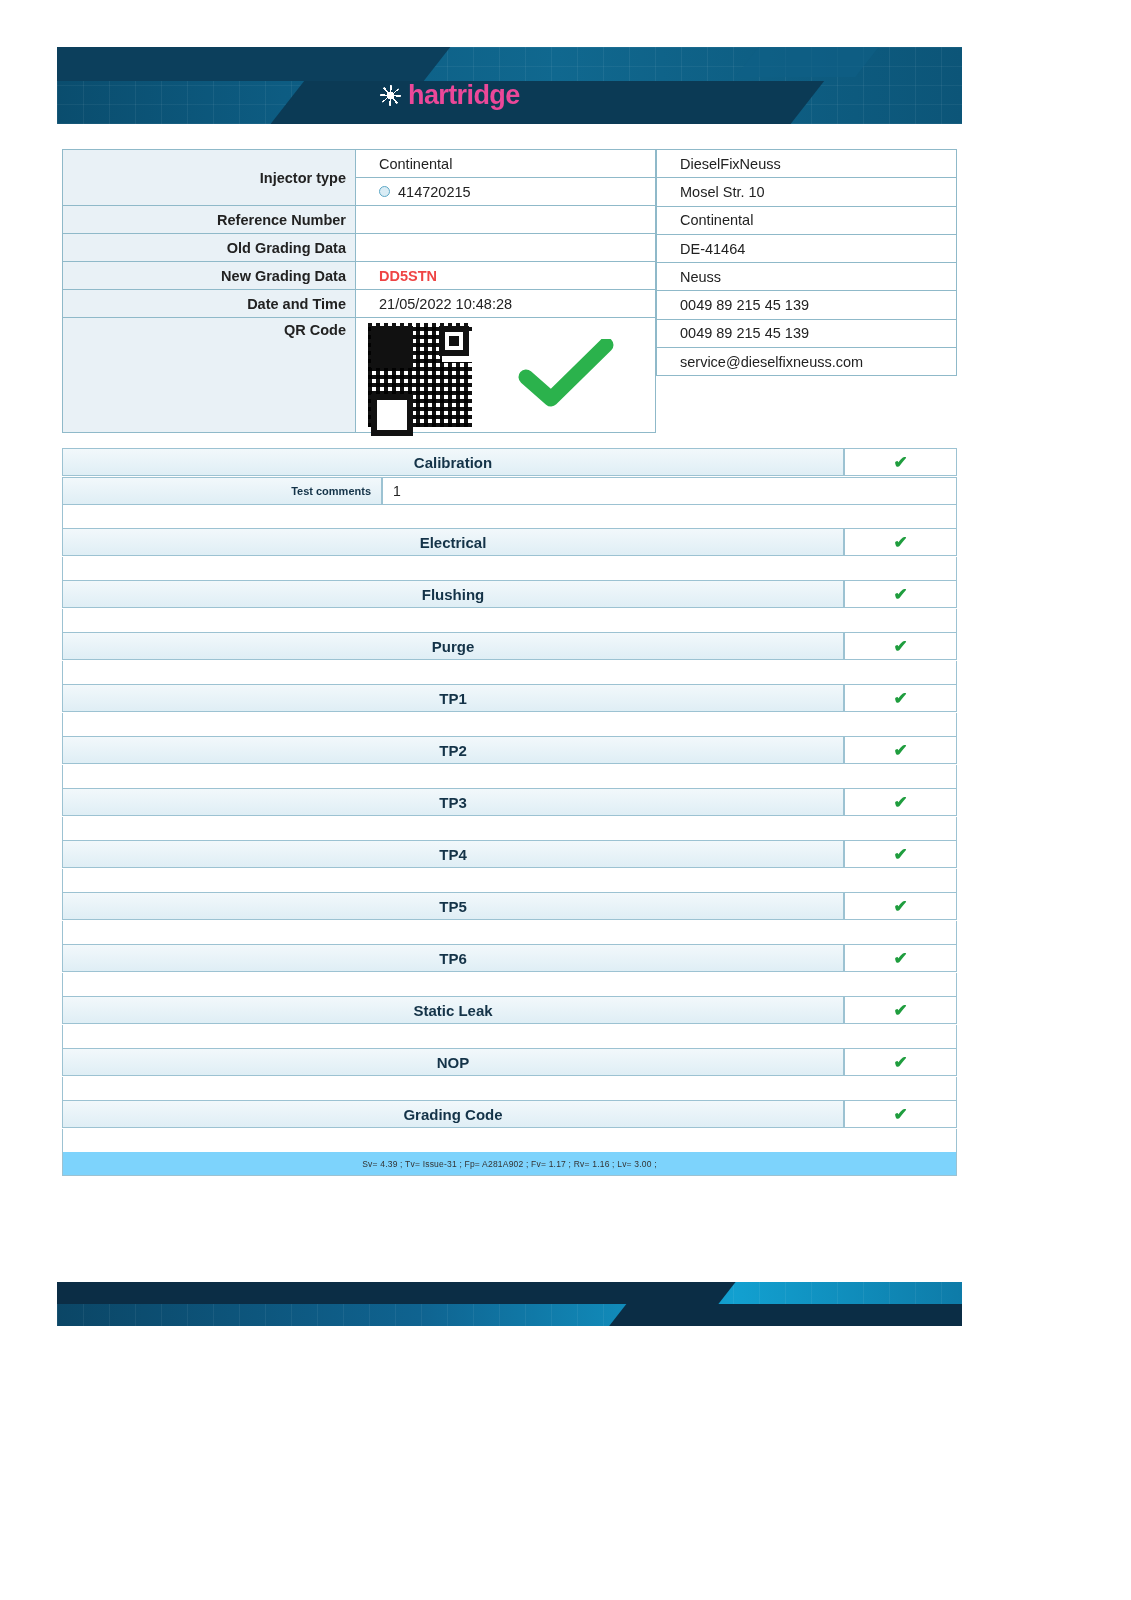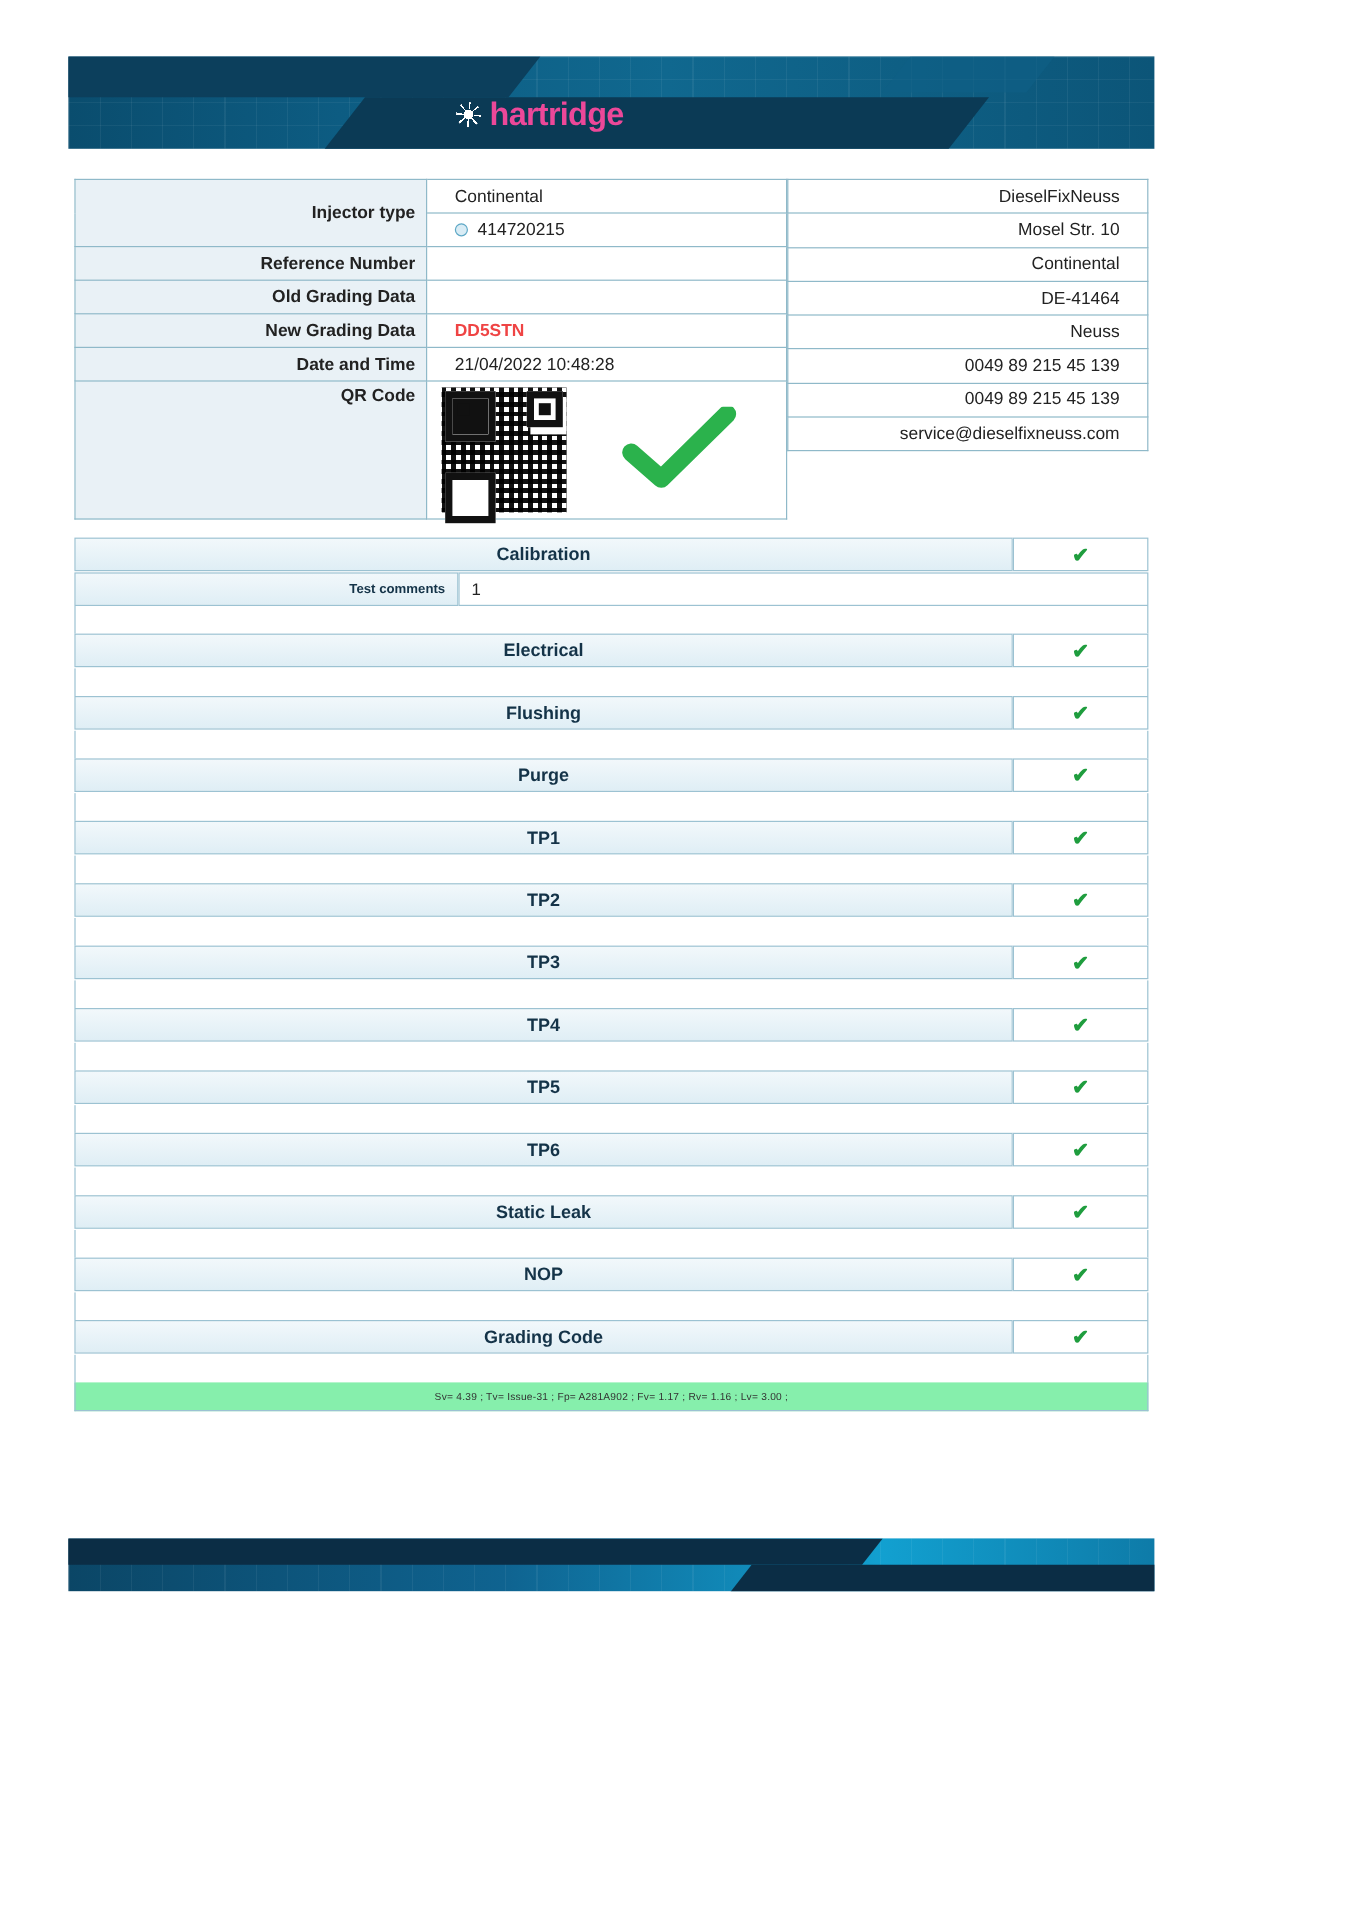--- a/index.html
+++ b/index.html
@@ -121,21 +121,21 @@
     width: 293px;
     background: #e9f1f6;
     text-align: right;
     font-weight: bold;
     color: #1b3b52;
     font-size: 15px;
     padding-right: 9px !important;
   }
   .val { background: #ffffff; }
   .val.bold { font-weight: bold; color: #ef4444; }
-  .right-table td { background: #ffffff; text-align: right; }
+  .right-table td { background: #ffffff; }
   .right-table td.empty { border: 1px solid transparent; background: transparent; }
 
   .bullet-row { display: flex; align-items: center; gap: 8px; }
   .bullet {
     width: 11px; height: 11px; border-radius: 50%;
     background: #d9ecf5; border: 1px solid #5ea8c6;
     display: inline-block;
   }
 
   
@@ -242,21 +242,21 @@
   }
   .tick {
     color: #1f9d3e;
     font-size: 17px;
     font-weight: bold;
     line-height: 1;
   }
   .footnote {
     border: 1px solid #9cc2d2;
     border-top: none;
-    background: #86efac;
+    background: #7dd3fc;
     height: 24px;
     display: flex;
     align-items: center;
     justify-content: center;
     font-size: 8.5px;
     color: #333;
     letter-spacing: .2px;
   }
 
   
@@ -321,21 +321,21 @@
       <tr>
         <td class="lbl">Old Grading Data</td>
         <td class="val"></td>
       </tr>
       <tr>
         <td class="lbl">New Grading Data</td>
         <td class="val bold">DD5STN</td>
       </tr>
       <tr>
         <td class="lbl">Date and Time</td>
-        <td class="val">21/04/2022 10:48:28</td>
+        <td class="val">21/05/2022 10:48:28</td>
       </tr>
       <tr>
         <td class="lbl label-tall">QR Code</td>
         <td class="val qr-cell">
           <div class="qr-inner">
             <div class="qr">
               <span class="eye3"></span>
               <span class="eyeDot" style="left:13px;top:13px;"></span>
               <span class="eyeDot" style="right:13px;top:13px;"></span>
               <span class="eyeDot" style="left:13px;top:81px;"></span>

